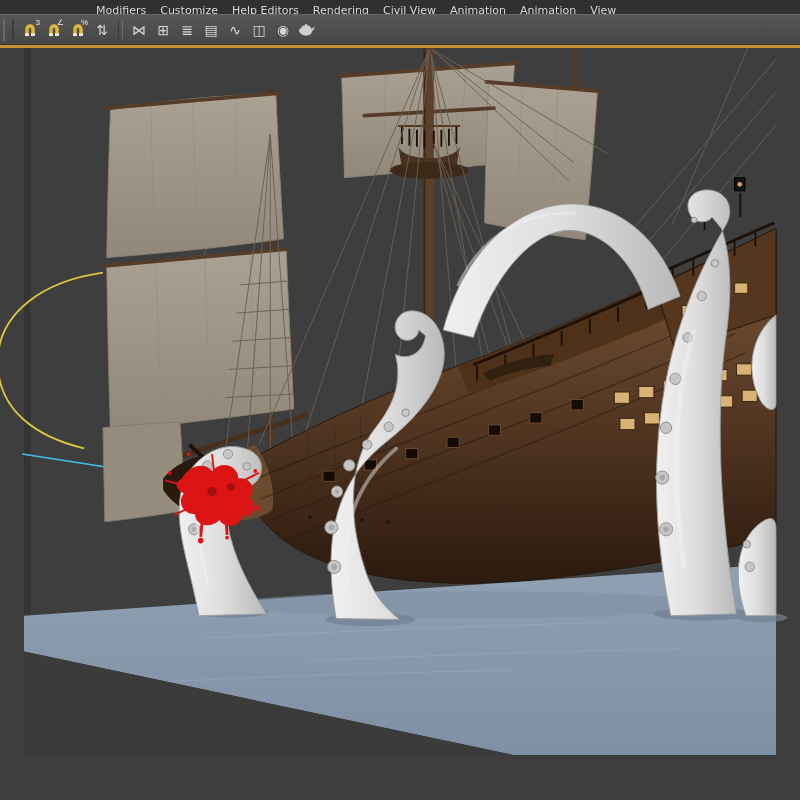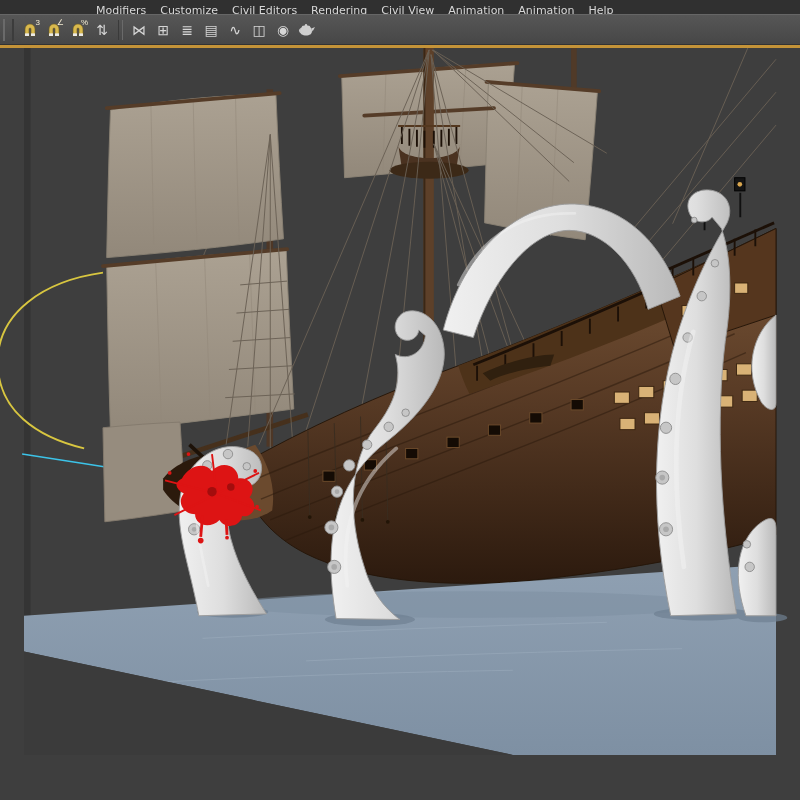--- a/index.html
+++ b/index.html
@@ -60,26 +60,26 @@
   .ripple{stroke:#a2b2c2;stroke-width:1;fill:none;opacity:.45;}
 </style>
 </head>
 <body>
 
 <div class="app">
 
   <div class="menubar">
     <span>Modifiers</span>
     <span>Customize</span>
-    <span>Civil Editors</span>
+    <span>Help Editors</span>
     <span>Rendering</span>
     <span>Civil View</span>
     <span>Animation</span>
     <span>Animation</span>
-    <span>Help</span>
+    <span>View</span>
   </div>
 
   <div class="toolbar">
     <div class="grip"></div>
 
     <button class="tbtn">
       <svg width="16" height="16" viewBox="0 0 16 16">
         <path d="M3,14 V7 A5,5 0 0 1 13,7 V14 H9 V7 A1,1 0 0 0 7,7 V14 Z" fill="var(--magnet)" stroke="#6d5a20" stroke-width="0.6"></path>
         <rect x="3" y="11.4" width="4" height="2.6" fill="#e9e9e9"></rect>
           <rect x="9" y="11.4" width="4" height="2.6" fill="#e9e9e9"></rect>

